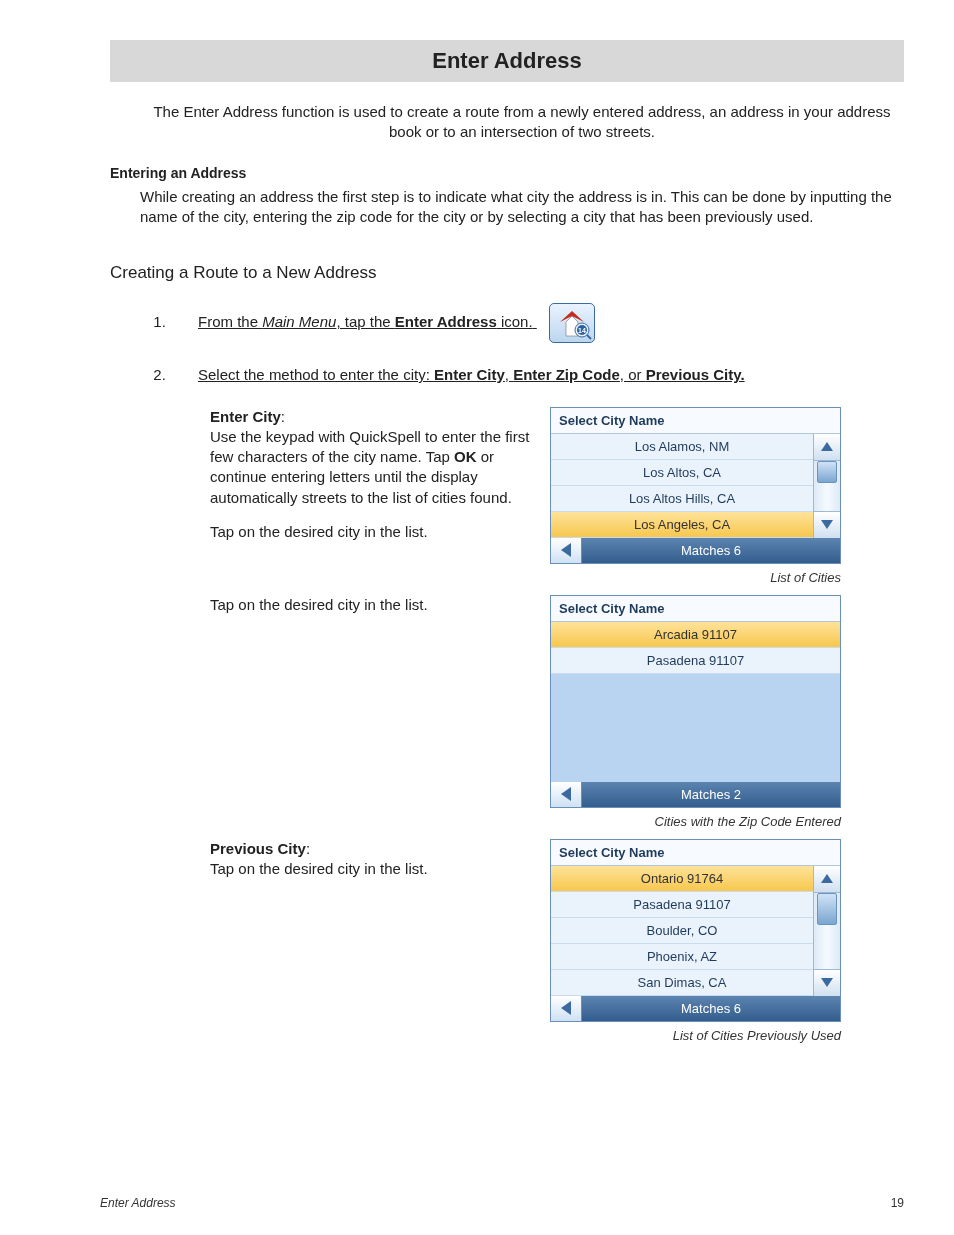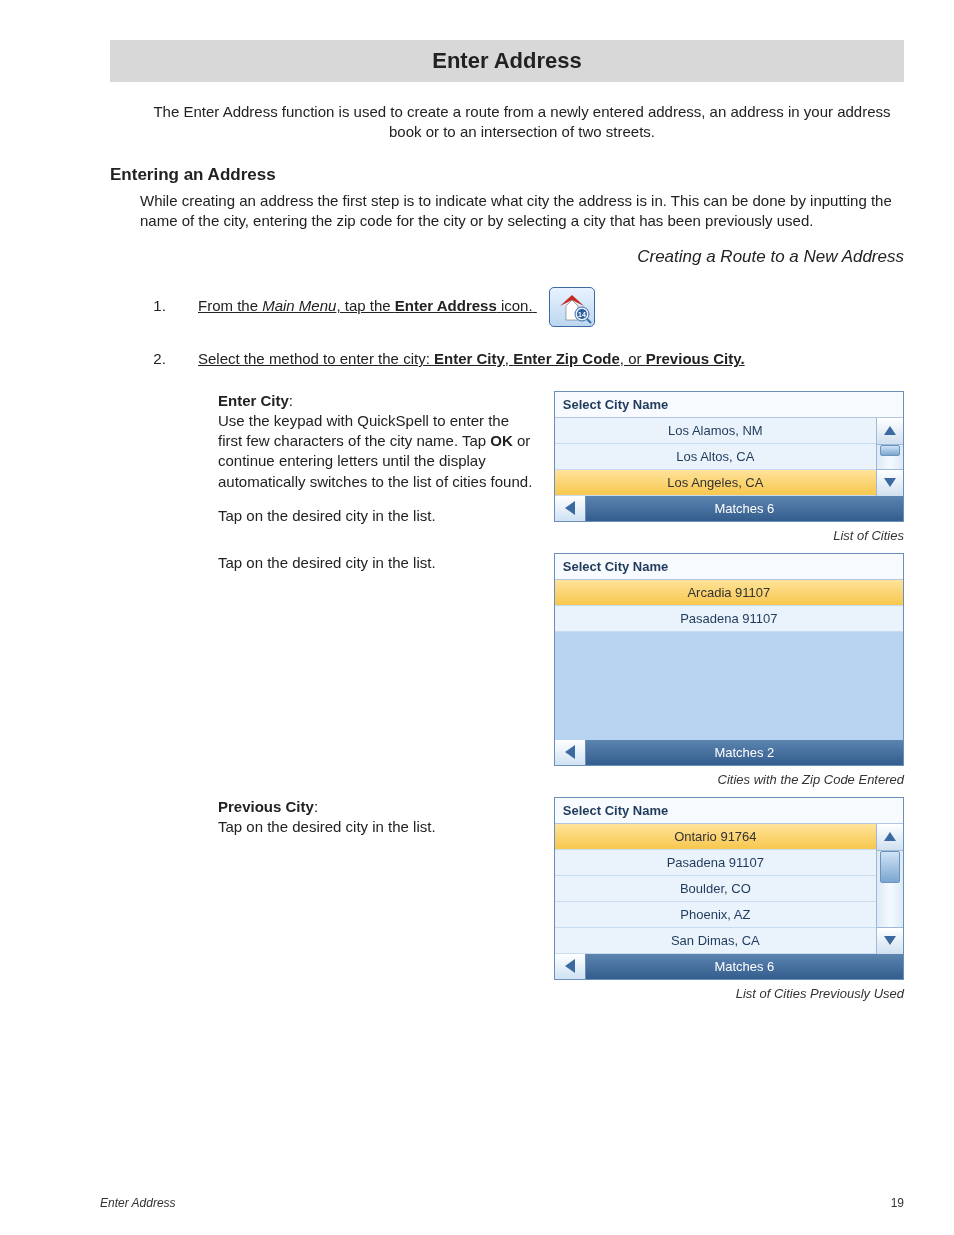--- a/index.html
+++ b/index.html
@@ -25,32 +25,30 @@
     padding: 8px 0;
     margin-left: 60px;
   }
   .intro {
     margin: 20px 0 10px 90px;
     line-height: 1.35;
     text-align: center;
   }
   .h2 {
     font-weight: bold;
-    font-size: 17px;
+    font-size: 14px;
     margin: 22px 0 6px 60px;
   }
   .sub {
     margin: 0 0 10px 90px;
     line-height: 1.35;
   }
   .h3-italic {
-    font-style: italic;
     font-size: 17px;
-    margin: 16px 0 20px 60px;
-    text-align: right;
+    margin: 36px 0 20px 60px;
   }
   ol.steps {
     margin: 0 0 0 120px;
     padding: 0;
     list-style: decimal;
   }
   ol.steps li {
     padding-left: 28px;
     margin-bottom: 22px;
     line-height: 1.3;
@@ -75,25 +73,24 @@
   .two-col {
     display: flex;
     margin-left: 160px;
     margin-bottom: 10px;
     gap: 20px;
     align-items: flex-start;
   }
   .left-text {
     width: 320px;
     line-height: 1.35;
-    margin-left: 8px;
   }
   .left-text p { margin: 0 0 14px 0; }
   .right-fig {
-    width: 355px;
+    width: 291px;
   }
 
   
   .widget {
     border: 1px solid #6a8fb8;
     background: linear-gradient(#fdfdff,#e7f0fa);
     font-family: "Trebuchet MS", Arial, sans-serif;
     font-size: 13px;
     color: #1f3a5a;
   }
@@ -235,30 +232,31 @@
       </span>
     </li>
     <li>
       <span>Select the method to enter the city: </span><b>Enter City</b><span>, </span><b>Enter Zip Code</b><span>, or </span><b>Previous City.</b>
     </li>
   </ol>
 
   <div class="two-col">
     <div class="left-text">
       <p><b><span>Enter City</span></b>:<br>
-      <span>Use the keypad with QuickSpell to enter the first few characters of the city name.  Tap </span><b>OK</b><span> or continue entering letters until the display automatically switches to the list of cities found.</span></p>
+      <span>Use the keypad with QuickSpell to enter the first few characters of the city name.  Tap </span><b>OK</b><span> or continue entering letters until the display automatically streets to the list of cities found.</span></p>
       <p>Tap on the desired city in the list.</p>
     </div>
     <div class="right-fig">
       <div class="widget">
         <div class="widget-header">Select City Name</div>
         <div class="widget-body">
           <div class="widget-list">
             <div class="widget-row">Los Alamos, NM</div>
             <div class="widget-row">Los Altos, CA</div>
+            <div class="widget-row">Los Altos Hills, CA</div>
             <div class="widget-row sel">Los Angeles, CA</div>
           </div>
           <div class="widget-scroll">
             <div class="scroll-btn">
                 <div class="tri-up"></div>
               </div>
             <div class="scroll-track">
                 <div class="scroll-thumb"></div>
               </div>
             <div class="scroll-btn">

